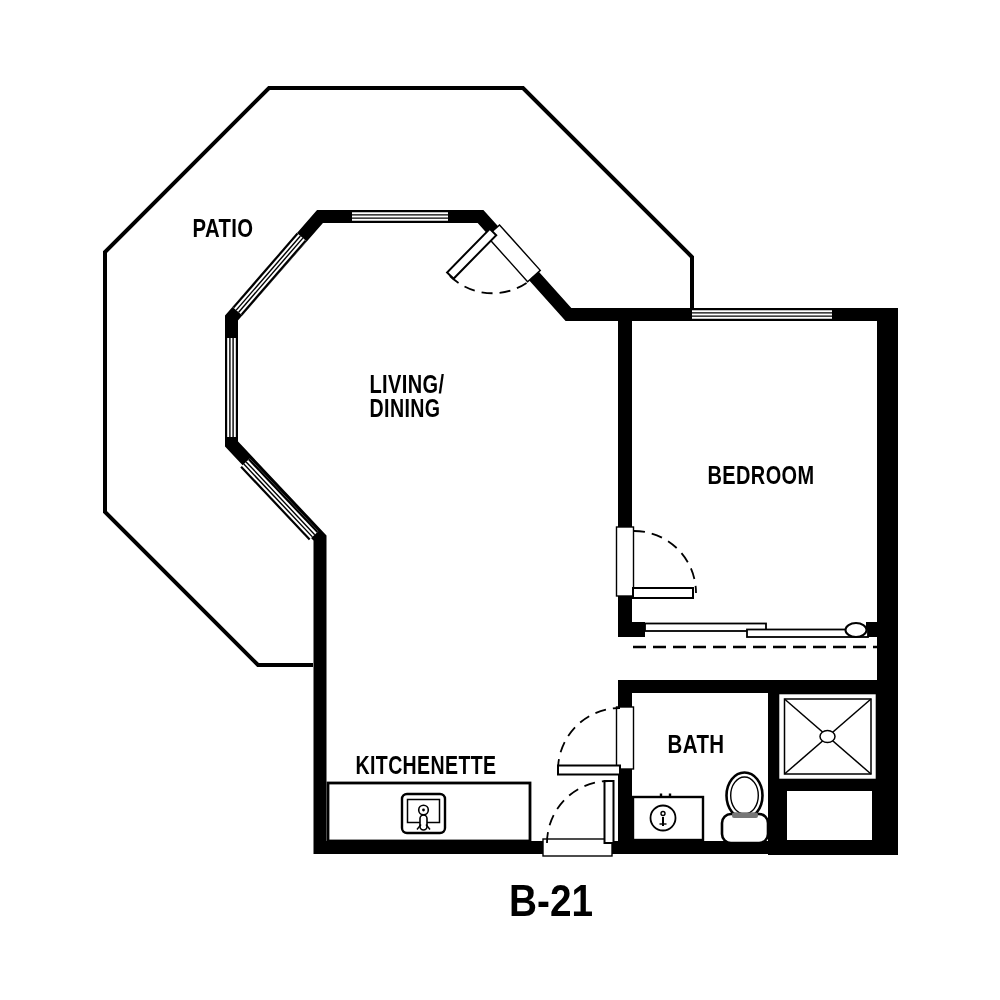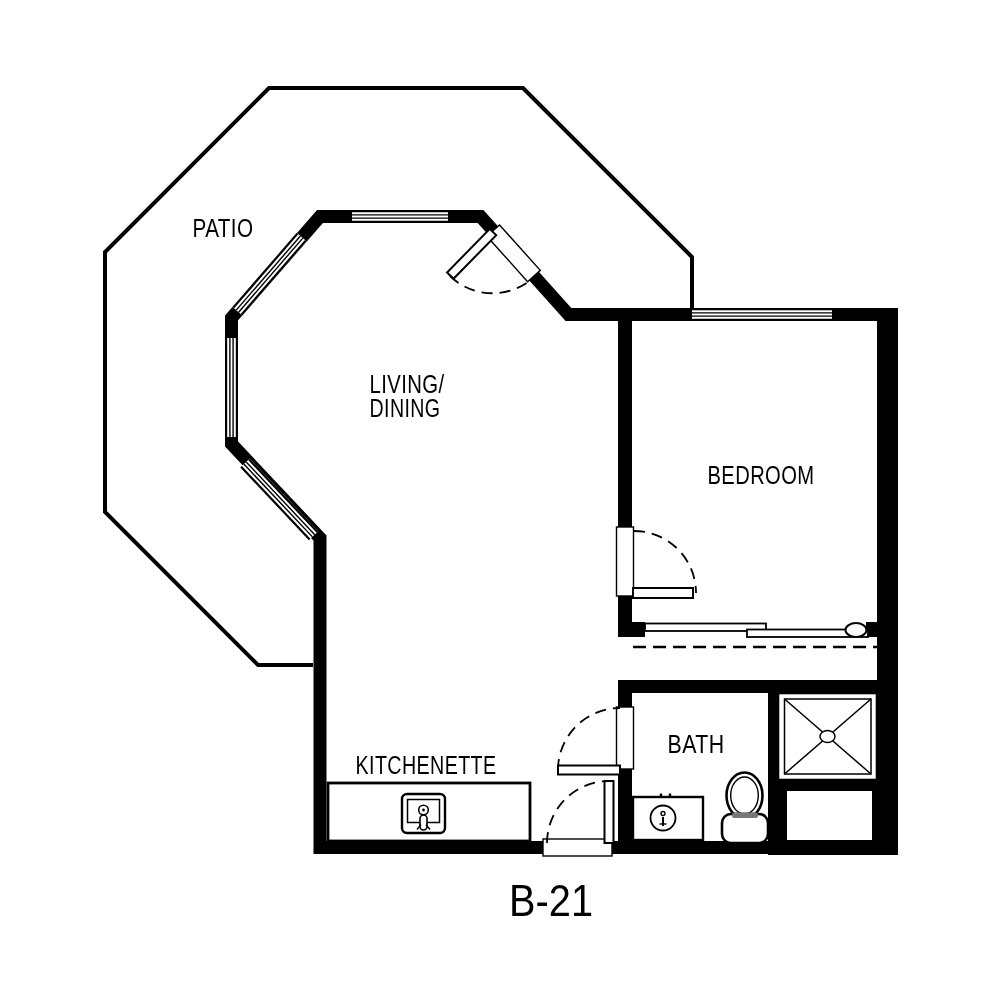--- a/index.html
+++ b/index.html
@@ -1,16 +1,16 @@
 <!DOCTYPE html>
 <html><head>
 <meta charset="utf-8">
 <style>
   html, body { margin: 0; padding: 0; background: #ffffff; }
-  .page { width: 1000px; height: 1000px; position: relative; background: #fff; }
+  .page { width: 1000px; height: 1000px; position: relative; background: #fff; font-weight: bold; }
   svg { display: block; }
   svg text {
     font-family: "Liberation Sans", "DejaVu Sans", sans-serif;
     fill: #000;
     stroke: none;
   }
   .room-label { font-size: 25px; letter-spacing: 0.5px; }
   .unit-label { font-size: 44px; }
 </style>
 </head>

